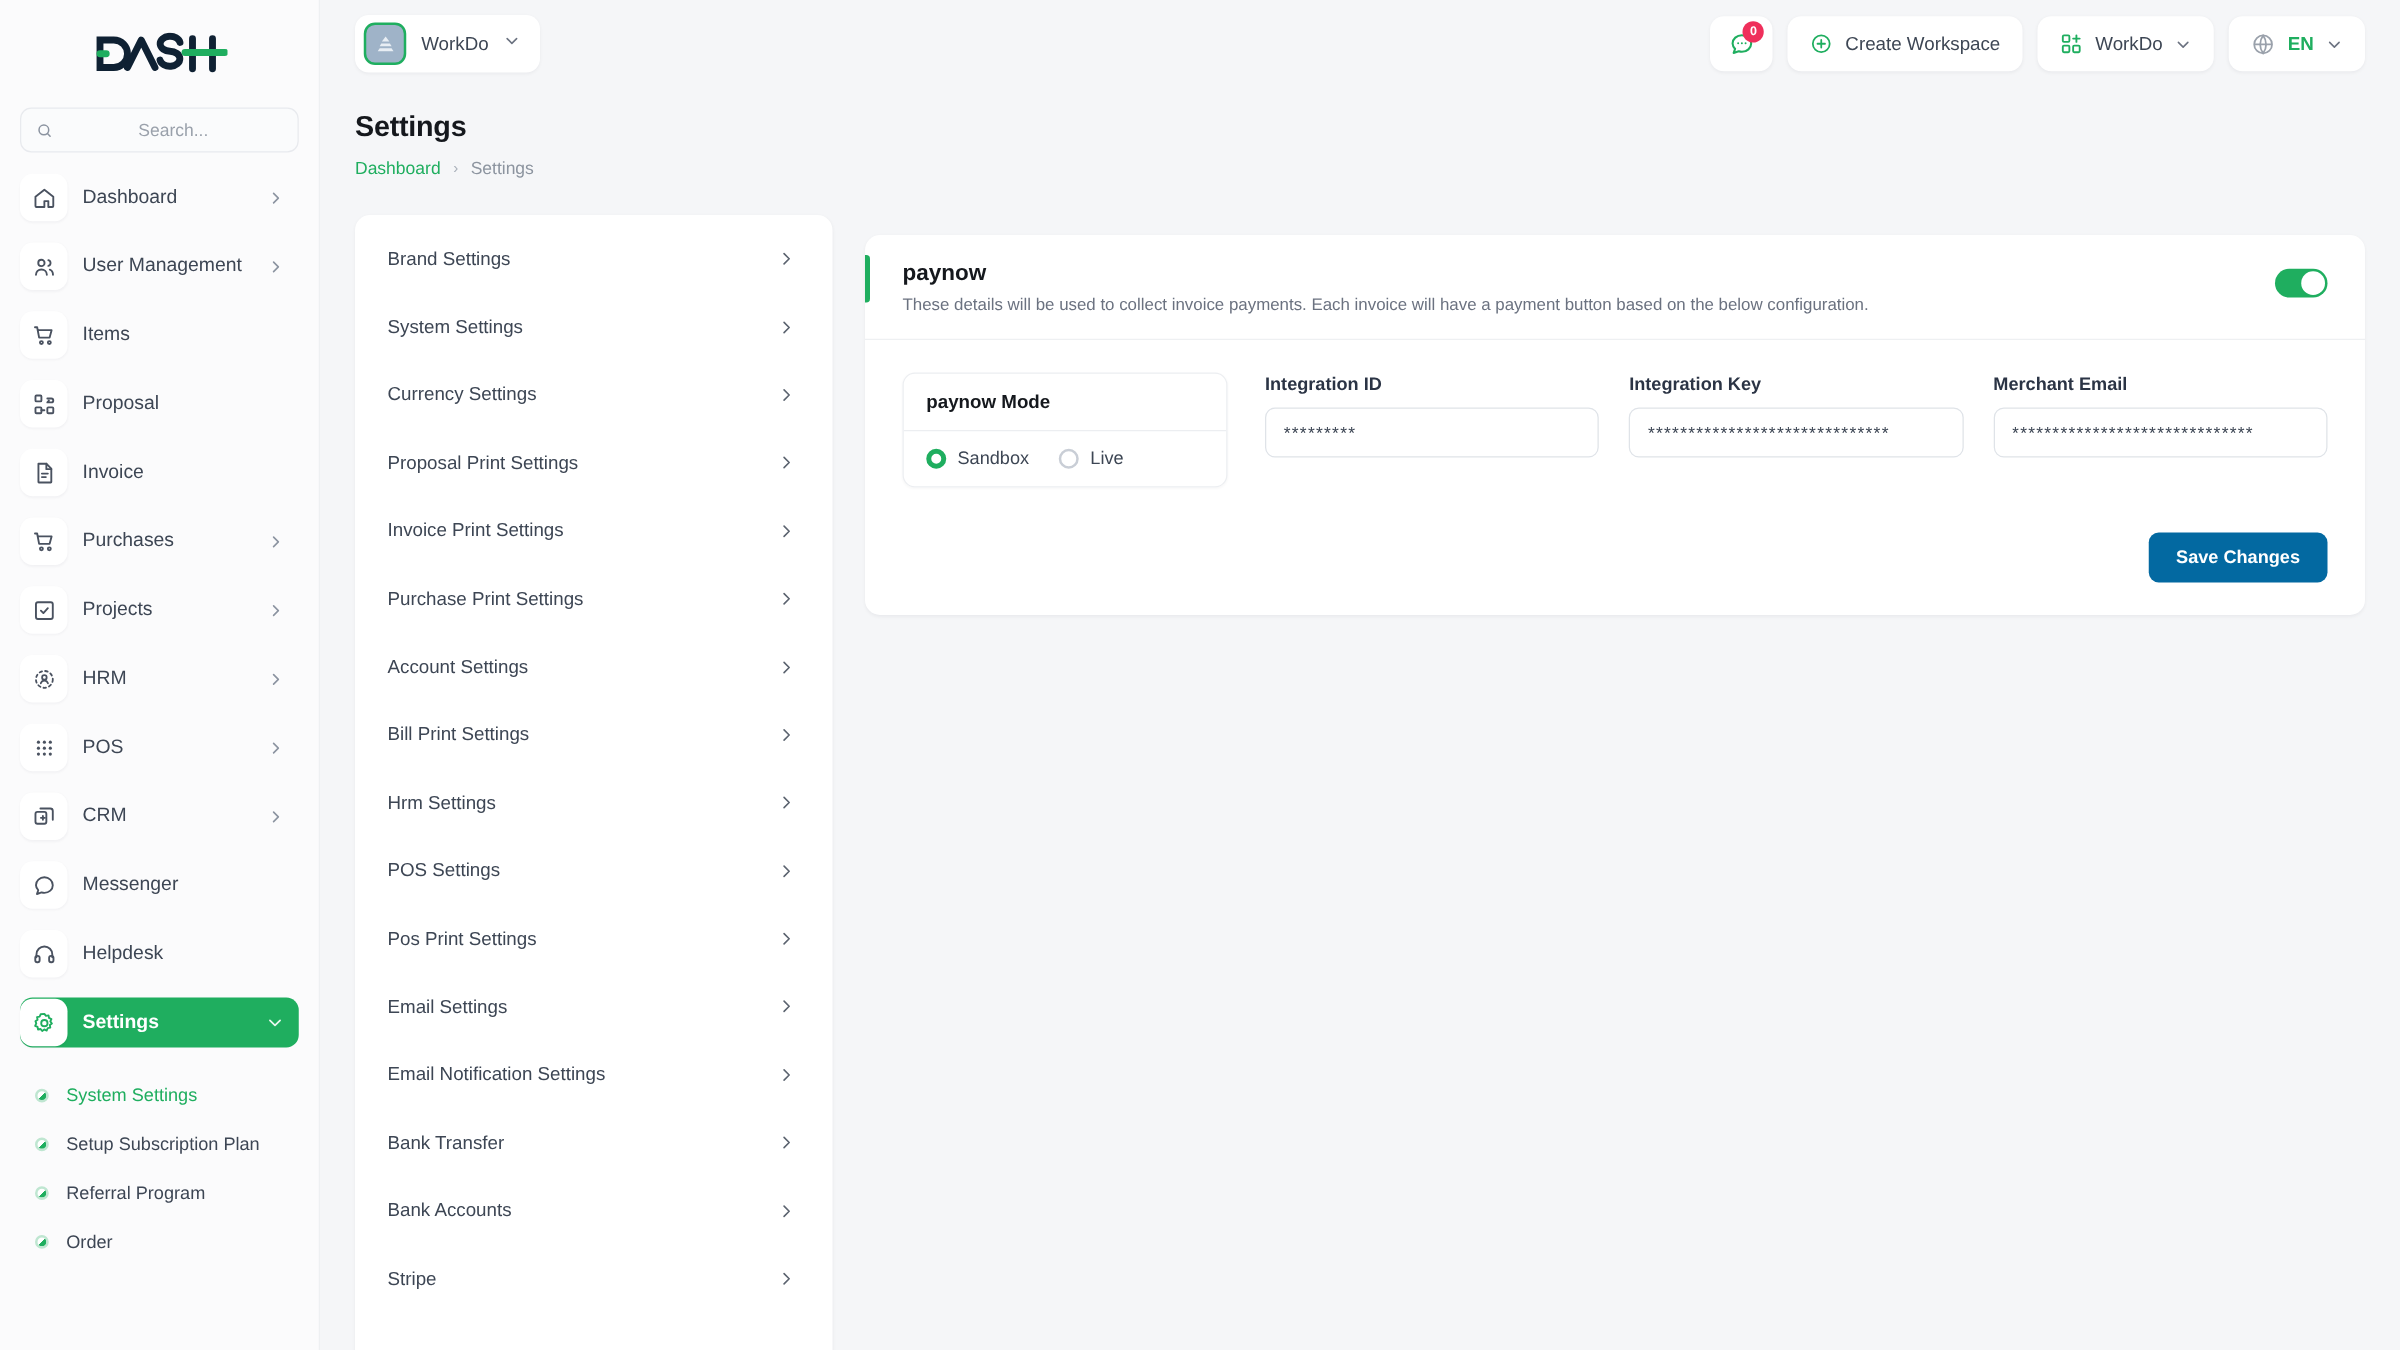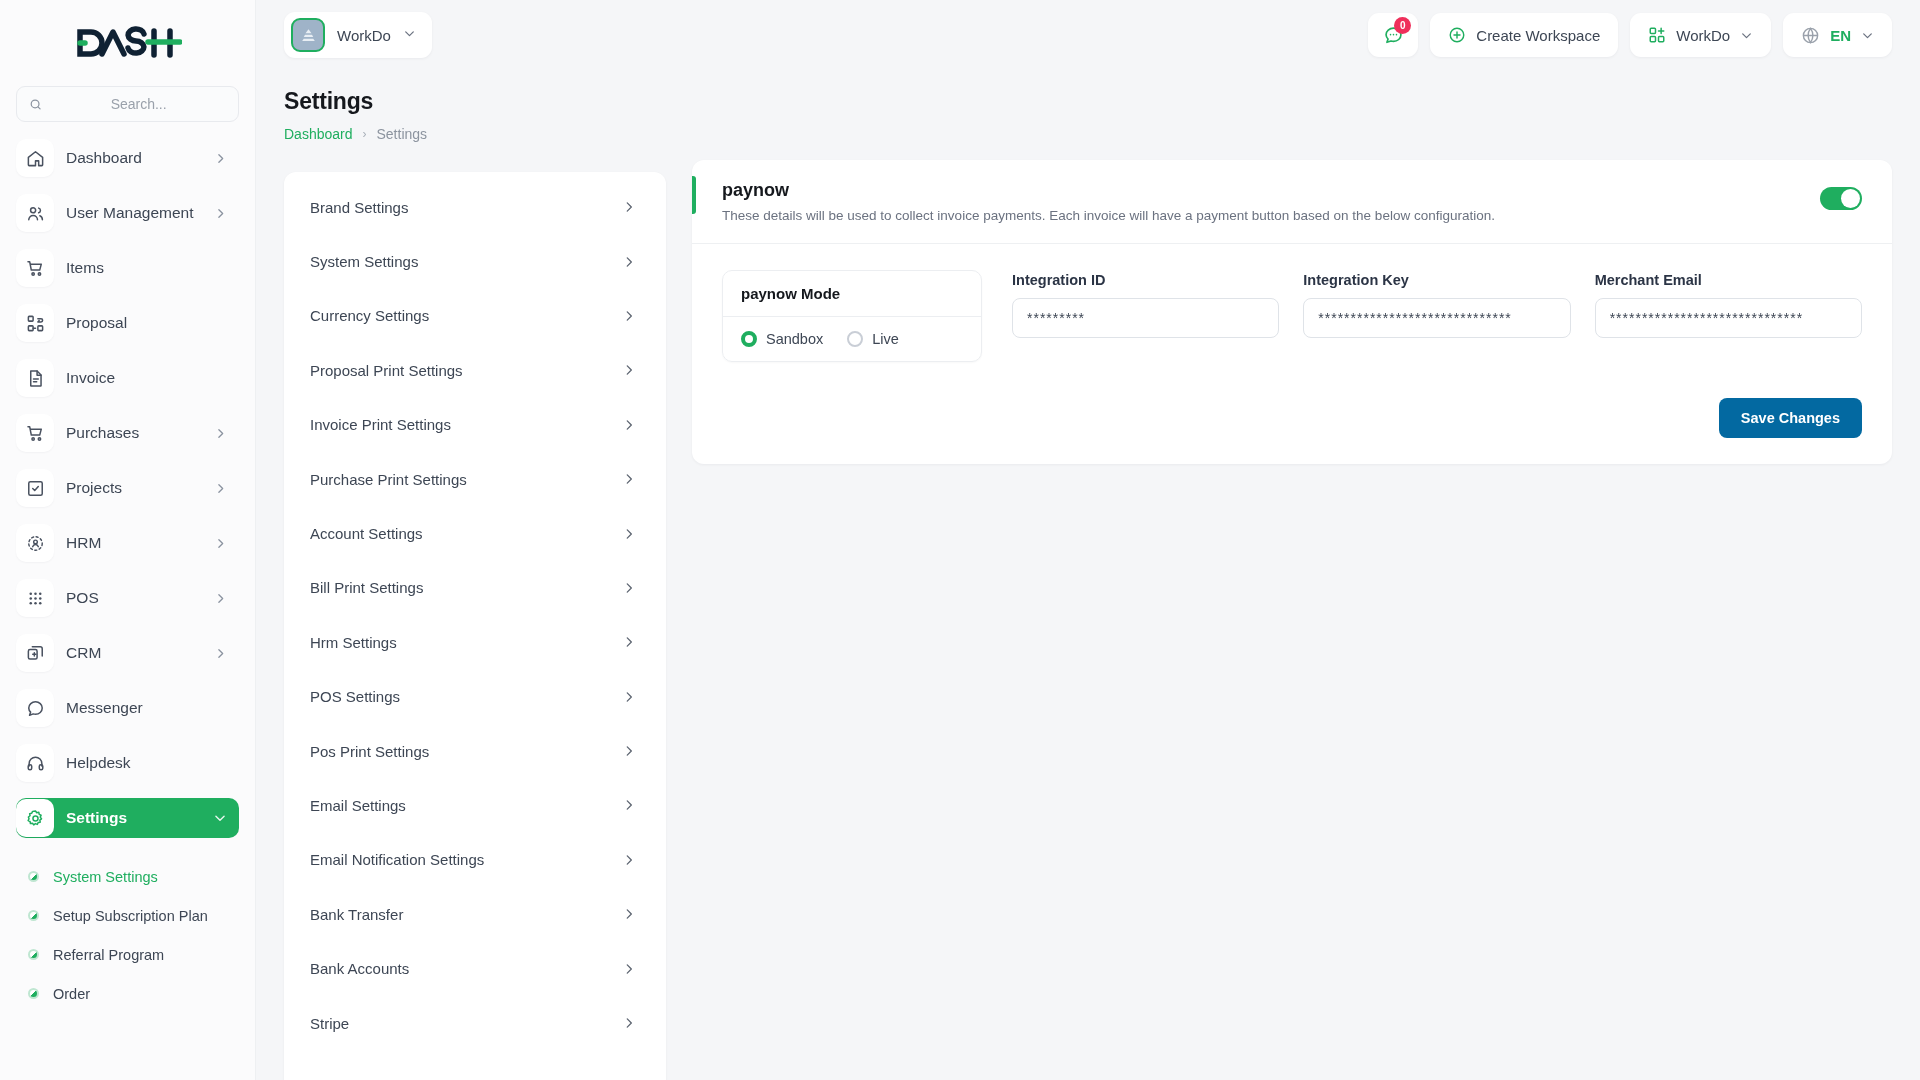--- a/index.html
+++ b/index.html
@@ -149,21 +149,21 @@
     display: flex; align-items: center;
     height: 54.4px;
     padding: 0 30px 0 26px;
     cursor: pointer;
   }
   .list-row .t { flex: 1; font-size: 15px; color: #3d4654; }
   .list-row .a { color: #5b636f; display: flex; align-items: center; }
 
   
   .main-card {
-    position: absolute; left: 692px; top: 160px;
+    position: absolute; left: 692px; top: 188px;
     width: 1200px;
     background: #fff;
     border-radius: 12px;
     box-shadow: 0 1px 3px rgba(16,24,40,.05);
     overflow: hidden;
   }
   .card-head {
     position: relative;
     padding: 20px 30px 20px 30px;
     border-bottom: 1px solid #eef0f2;

